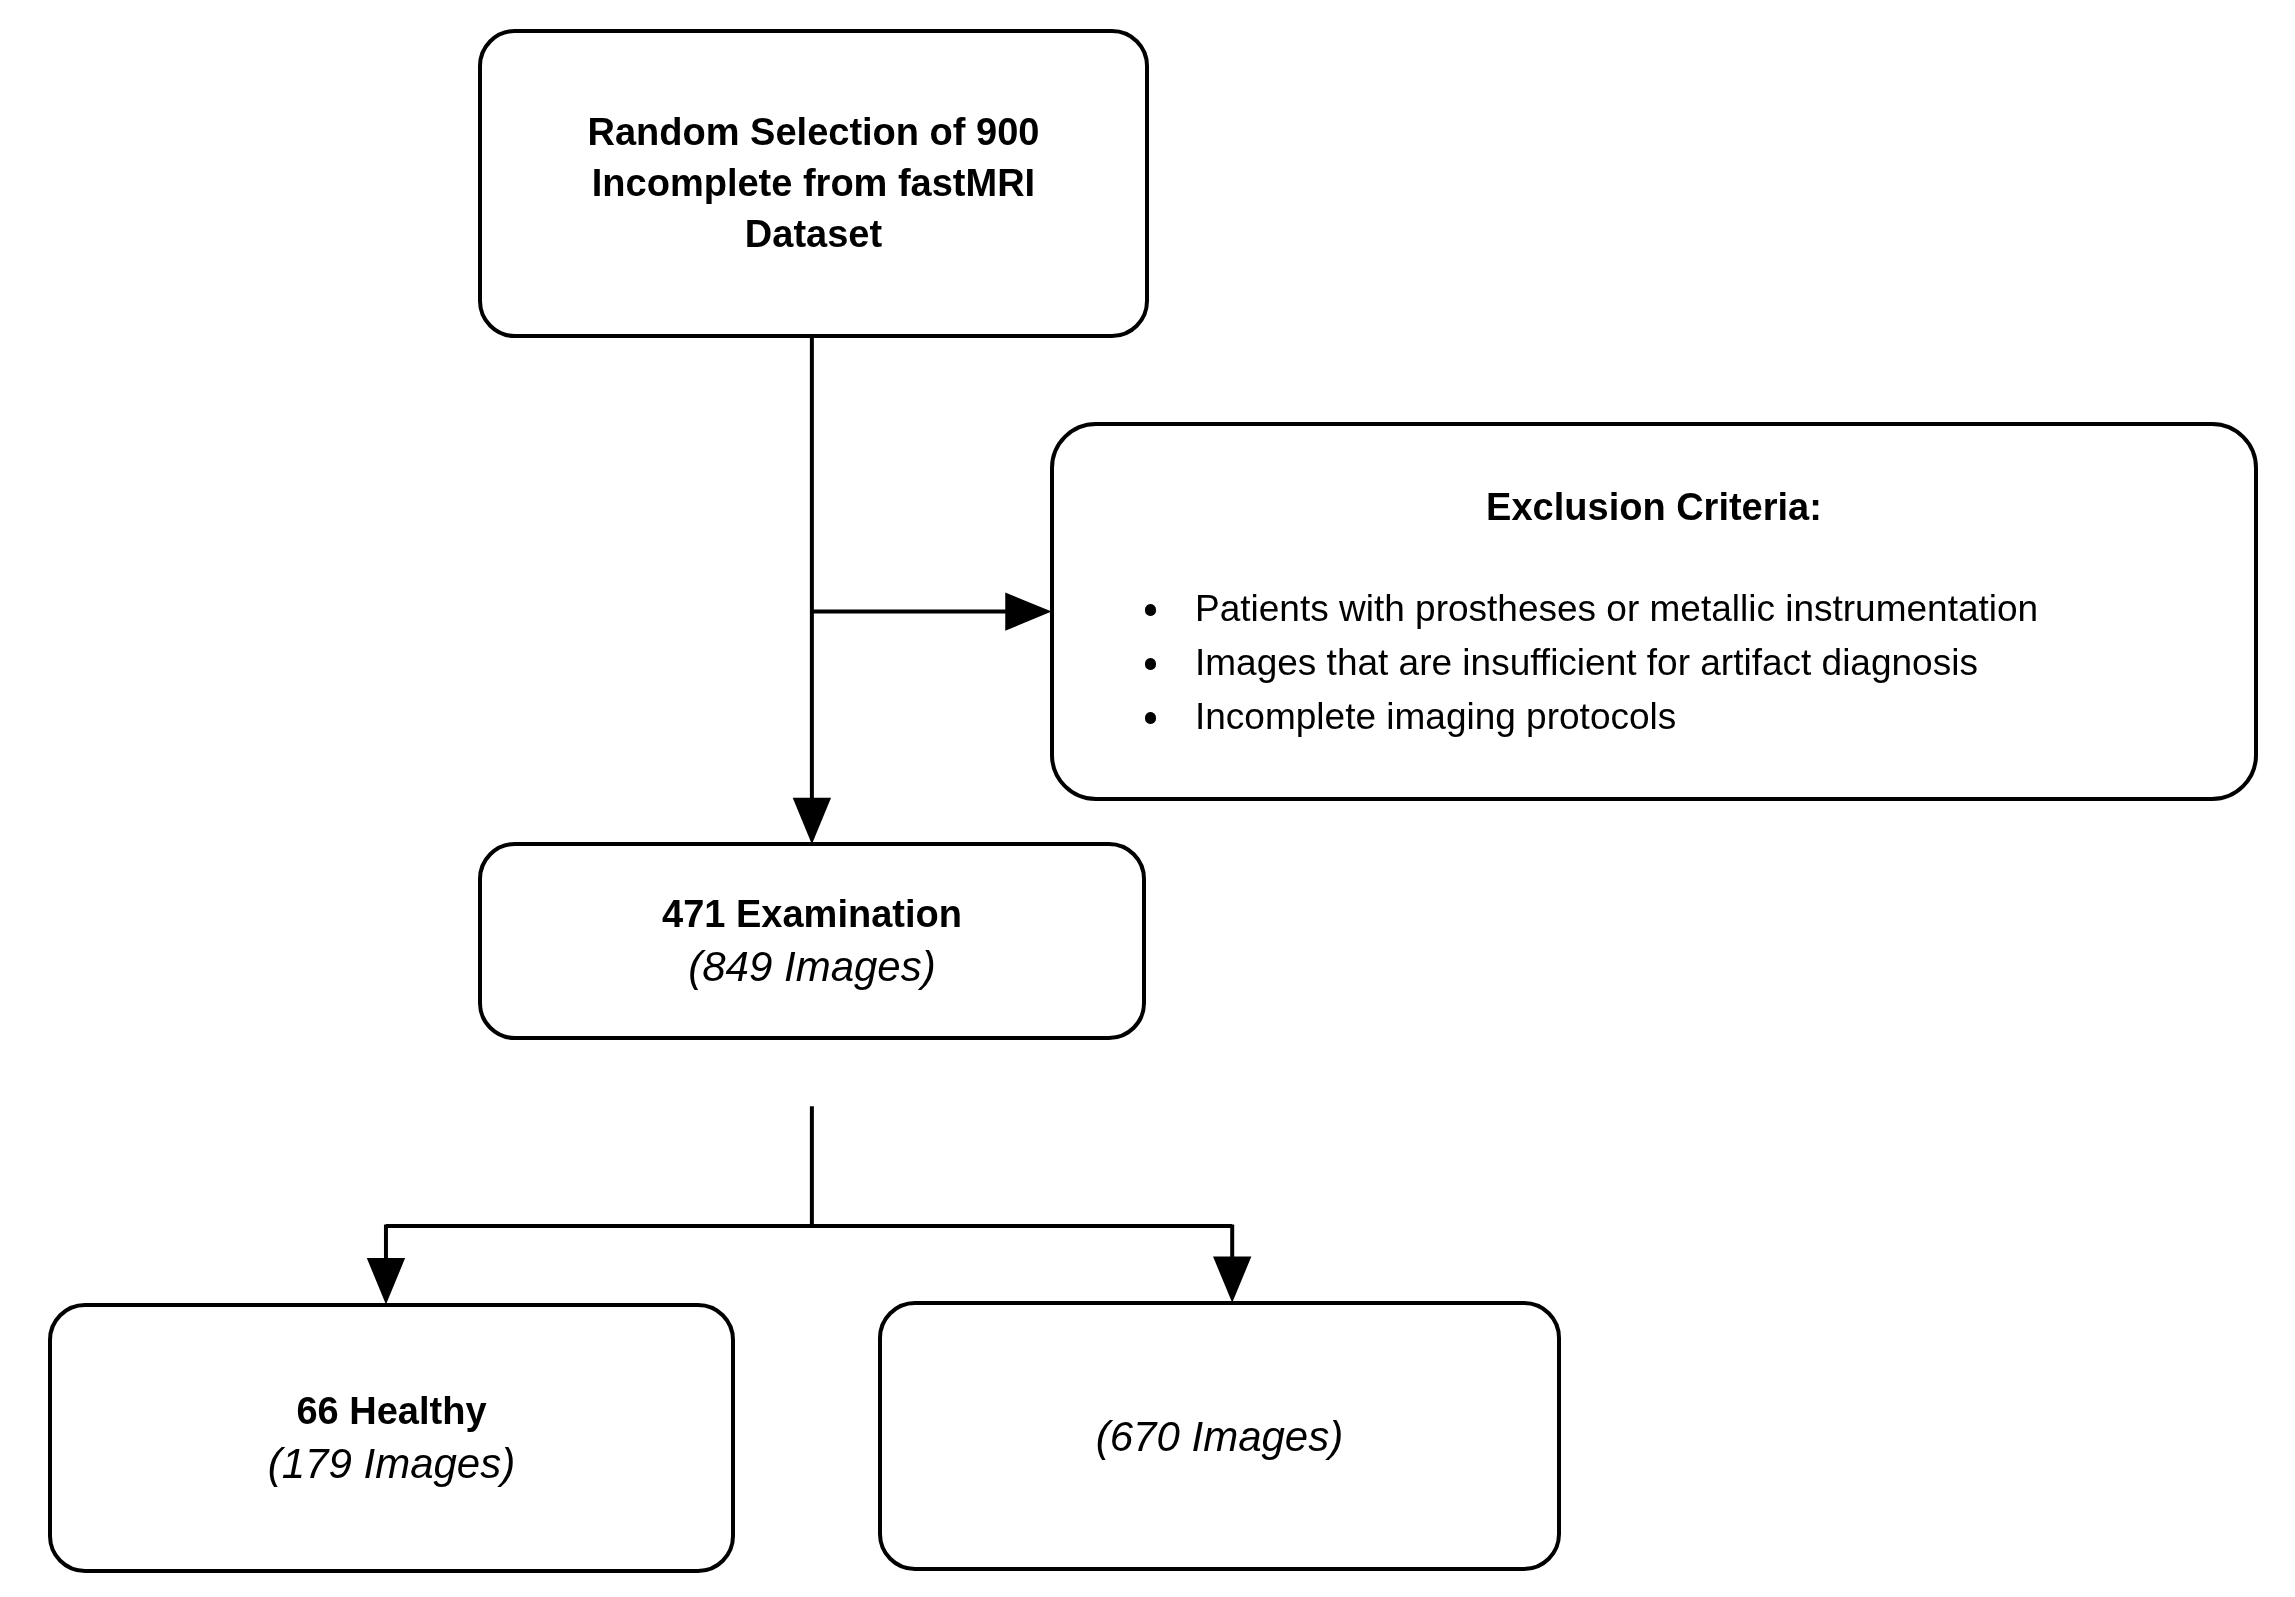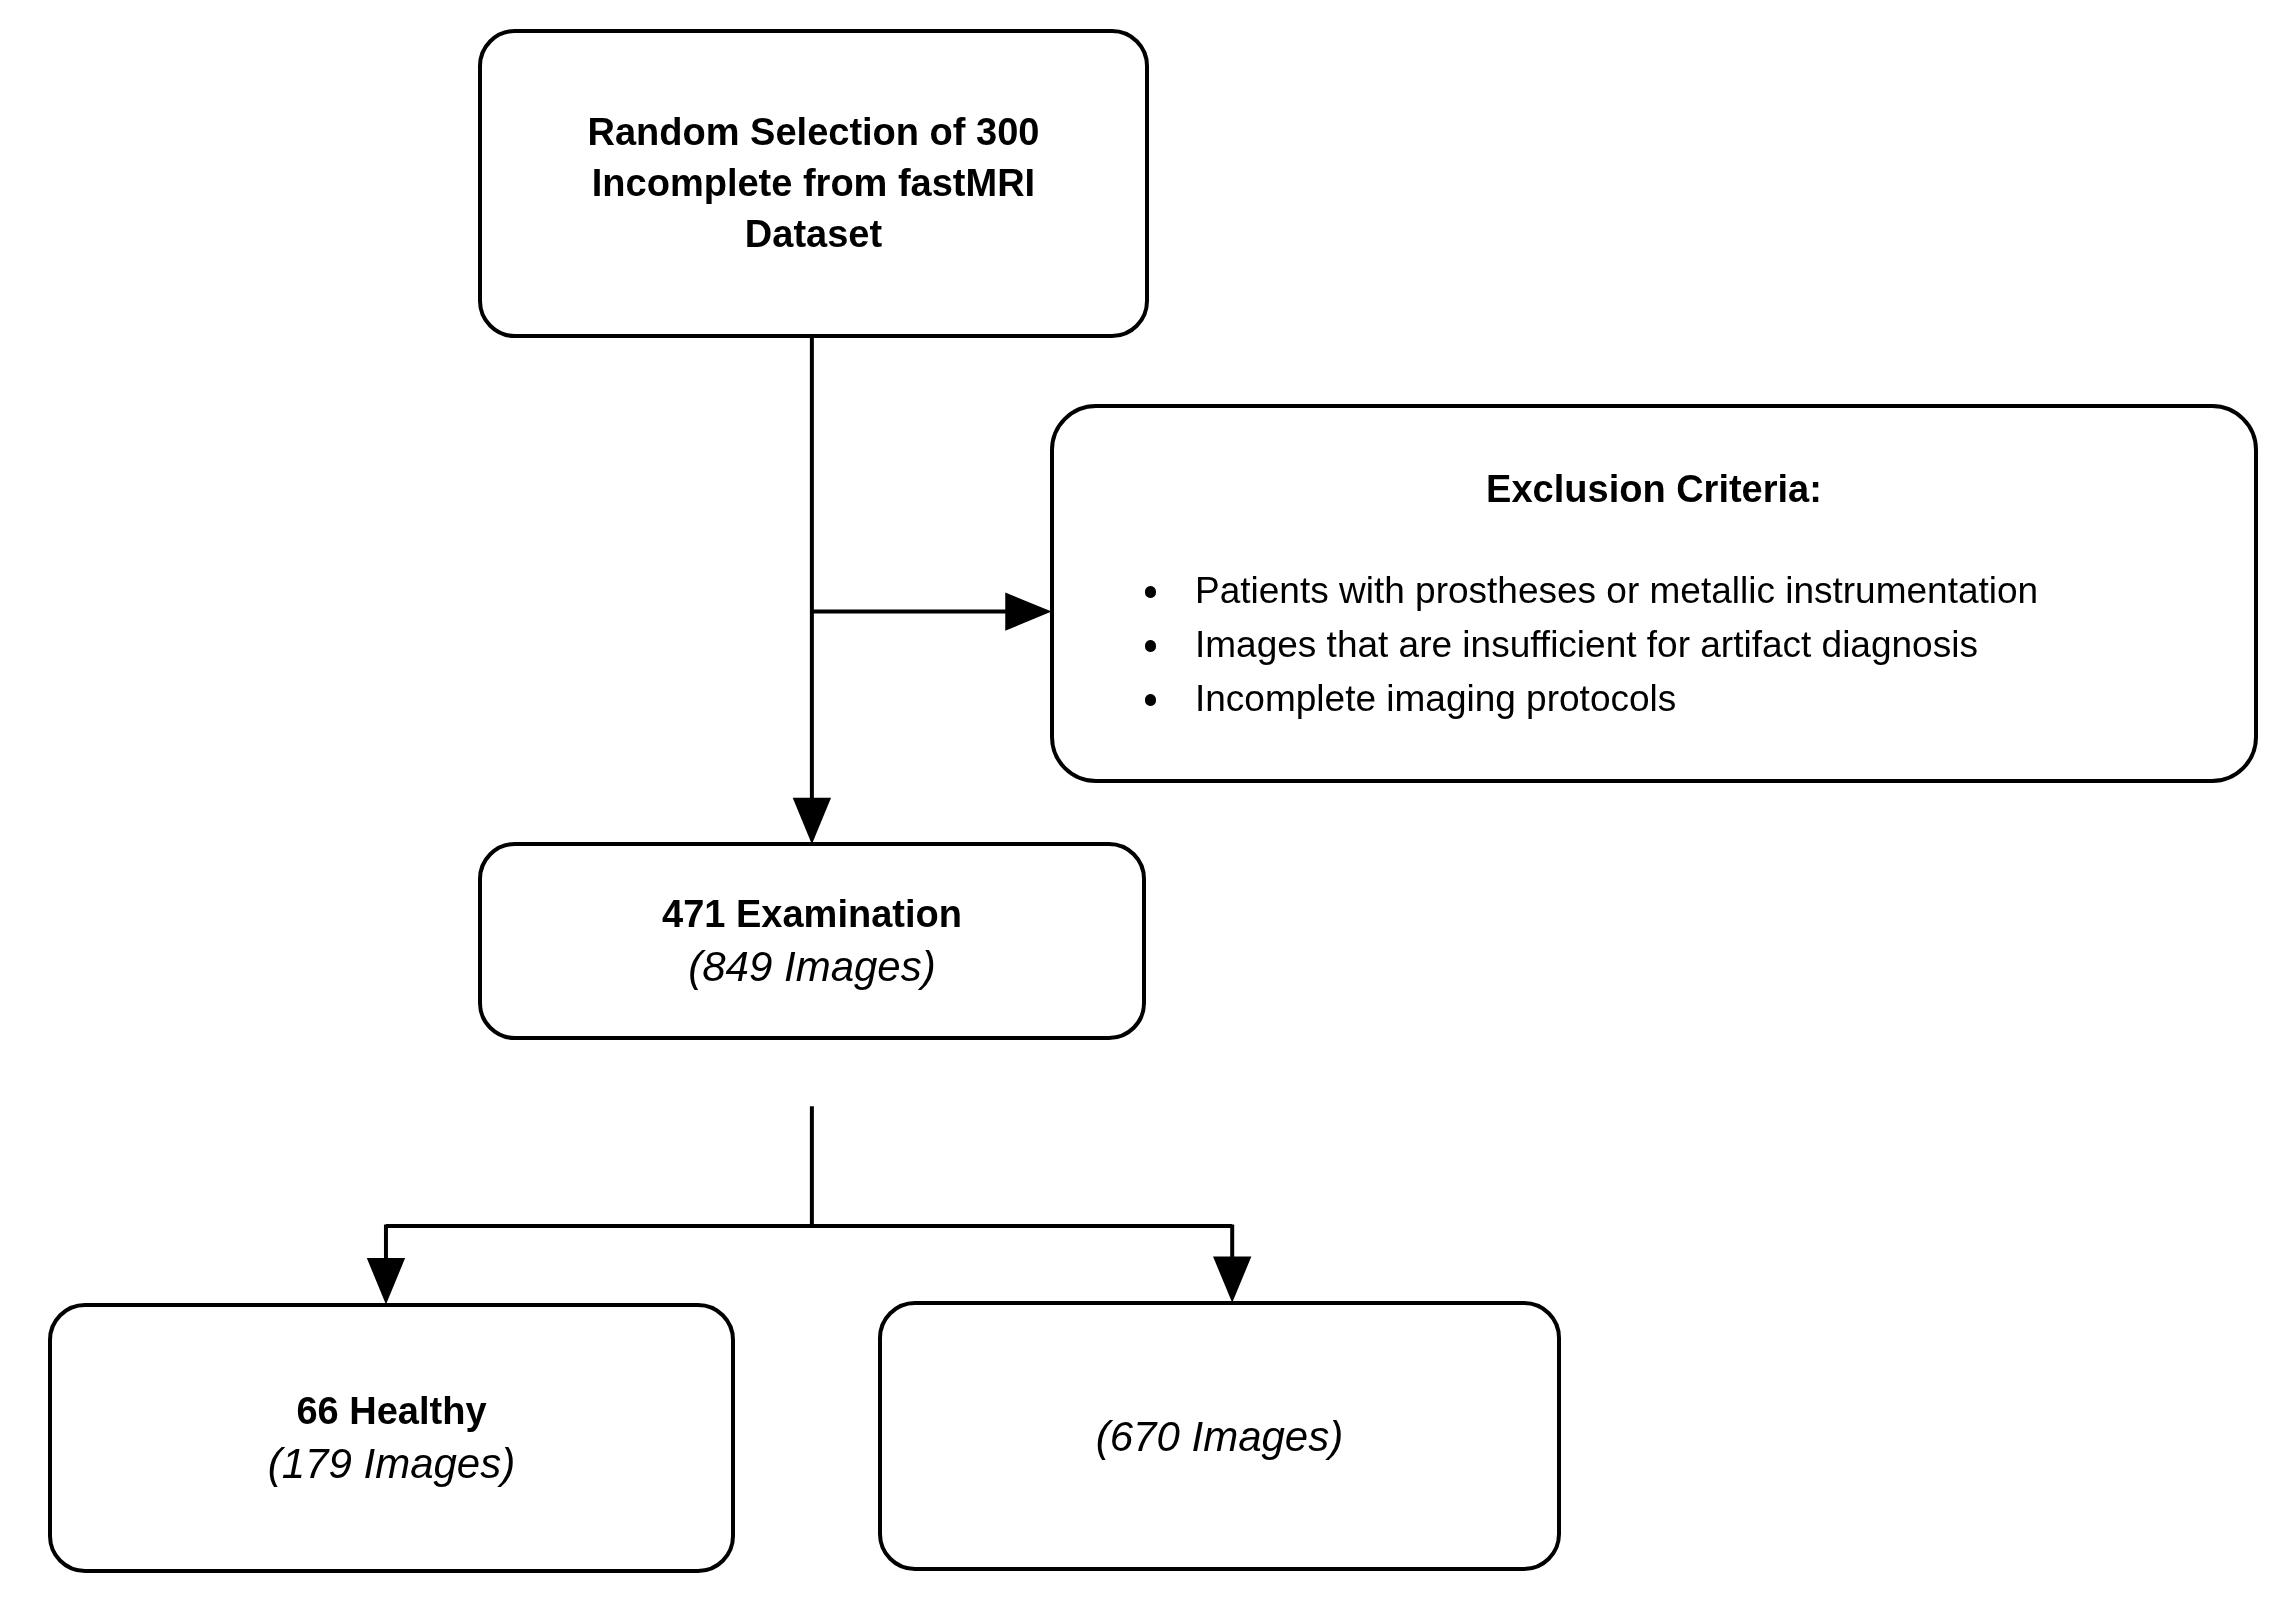--- a/index.html
+++ b/index.html
@@ -39,21 +39,21 @@
     white-space: nowrap;
   }
   .node .subtitle {
     font-style: italic;
     font-size: 42px;
     line-height: 53px;
     white-space: nowrap;
   }
   
   .source-node    { left: 478px;  top: 29px;   width: 671px;  height: 309px; border-radius: 37px; }
-  .exclusion-node { left: 1050px; top: 404px;  width: 1208px; height: 379px; border-radius: 46px; }
+  .exclusion-node { left: 1050px; top: 422px;  width: 1208px; height: 379px; border-radius: 46px; }
   .included-node  { left: 478px;  top: 842px; width: 668px;  height: 198px; border-radius: 37px; }
   .healthy-node   { left: 48px;   top: 1303px; width: 687px;  height: 270px; border-radius: 37px; }
   .meniscus-node  { left: 878px; top: 1301px; width: 683px;  height: 270px; border-radius: 37px; }
 
   .exclusion-node .title {
     margin-top: 56px;
     text-align: center;
     font-size: 38px;
     line-height: 50px;
   }
@@ -99,21 +99,21 @@
     <line x1="483" y1="1534" x2="1542" y2="1534"></line>
 
     <line x1="483" y1="1532" x2="483" y2="1578"></line>
     <polygon points="483,1632 459,1574 507,1574"></polygon>
 
     <line x1="1542" y1="1532" x2="1542" y2="1576"></line>
     <polygon points="1542,1630 1518,1572 1566,1572"></polygon>
   </svg>
 
   <div class="node centered source-node">
-    <div class="title-line">Random Selection of 300</div>
+    <div class="title-line">Random Selection of 900</div>
     <div class="title-line">Incomplete from fastMRI</div>
     <div class="title-line">Dataset</div>
   </div>
 
   <div class="node exclusion-node">
     <div class="title">Exclusion Criteria:</div>
     <ul class="exclusion-list">
       <li>
         <span class="bullet-dot"></span>
         <span>Patients with prostheses or metallic instrumentation</span>

